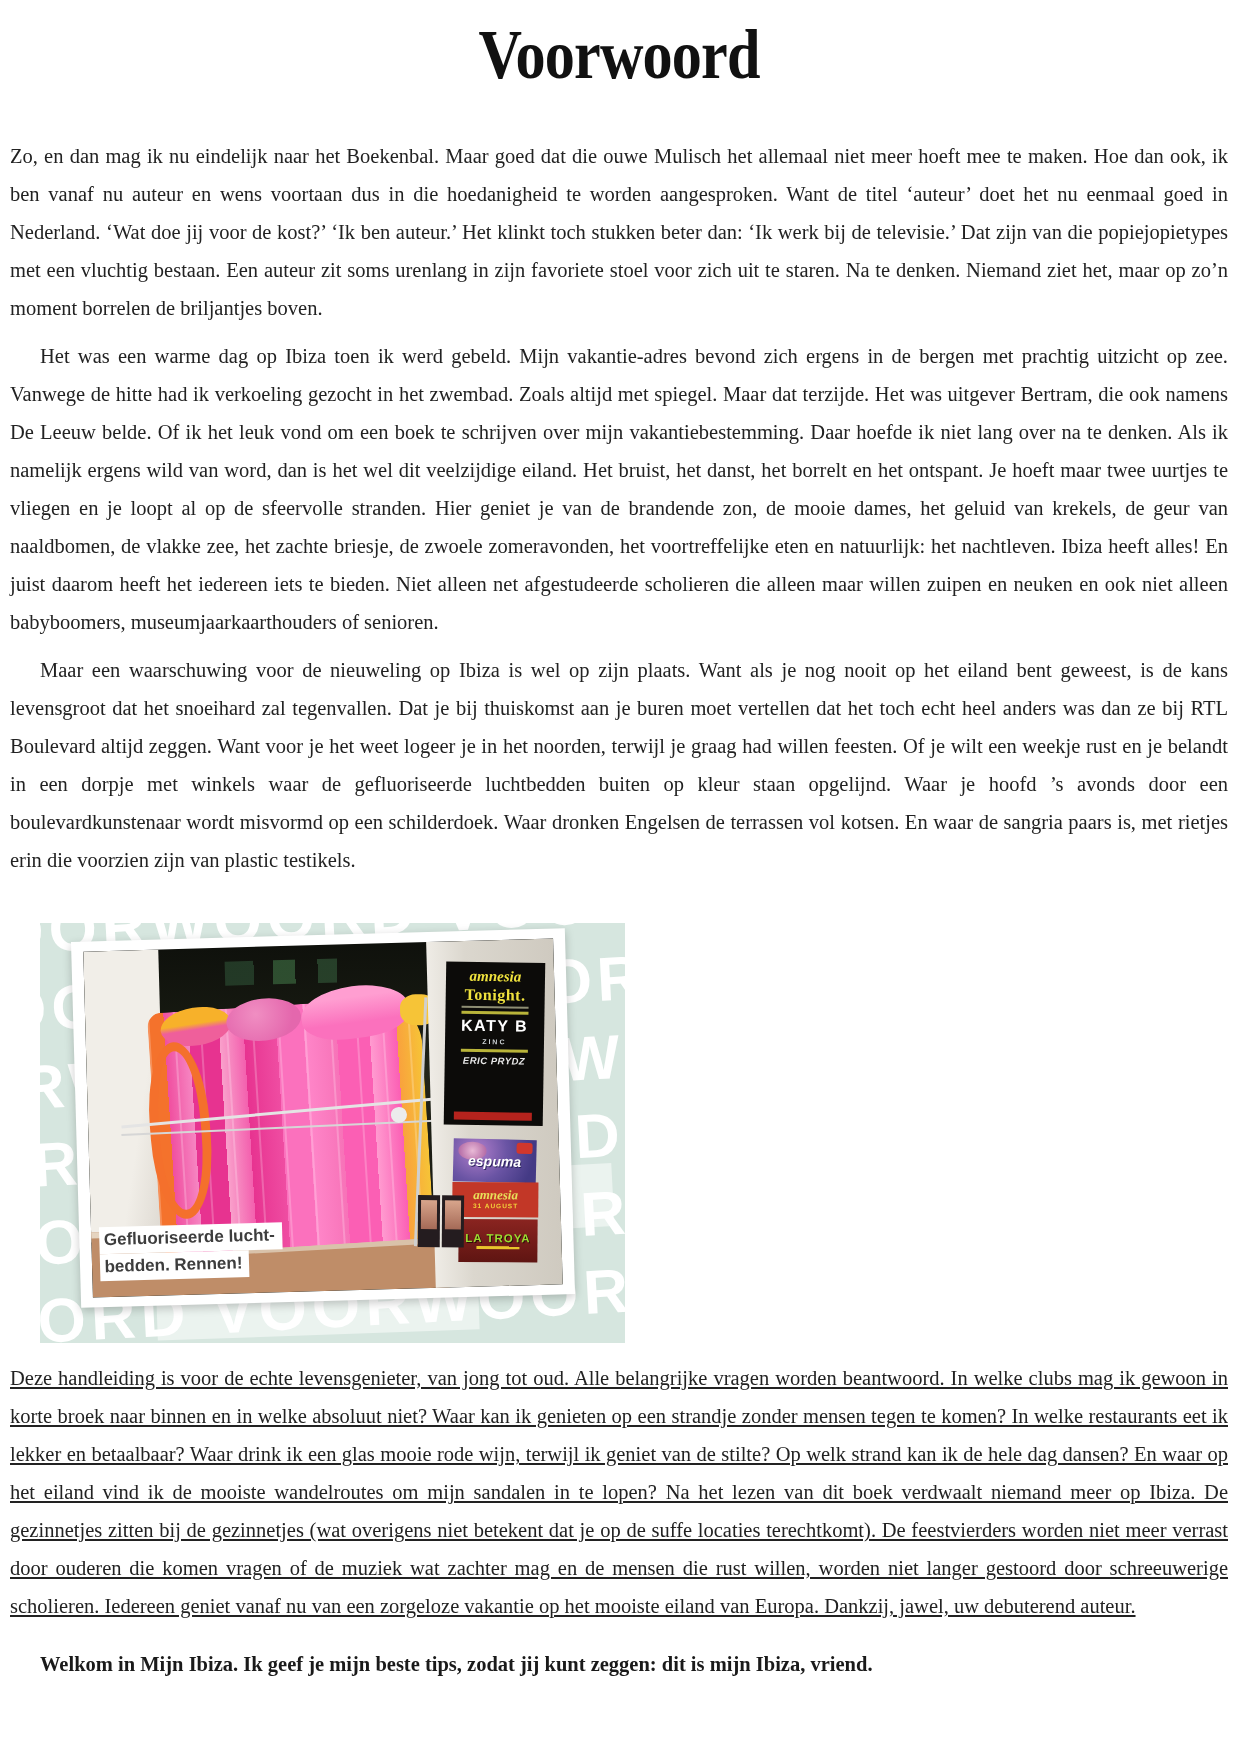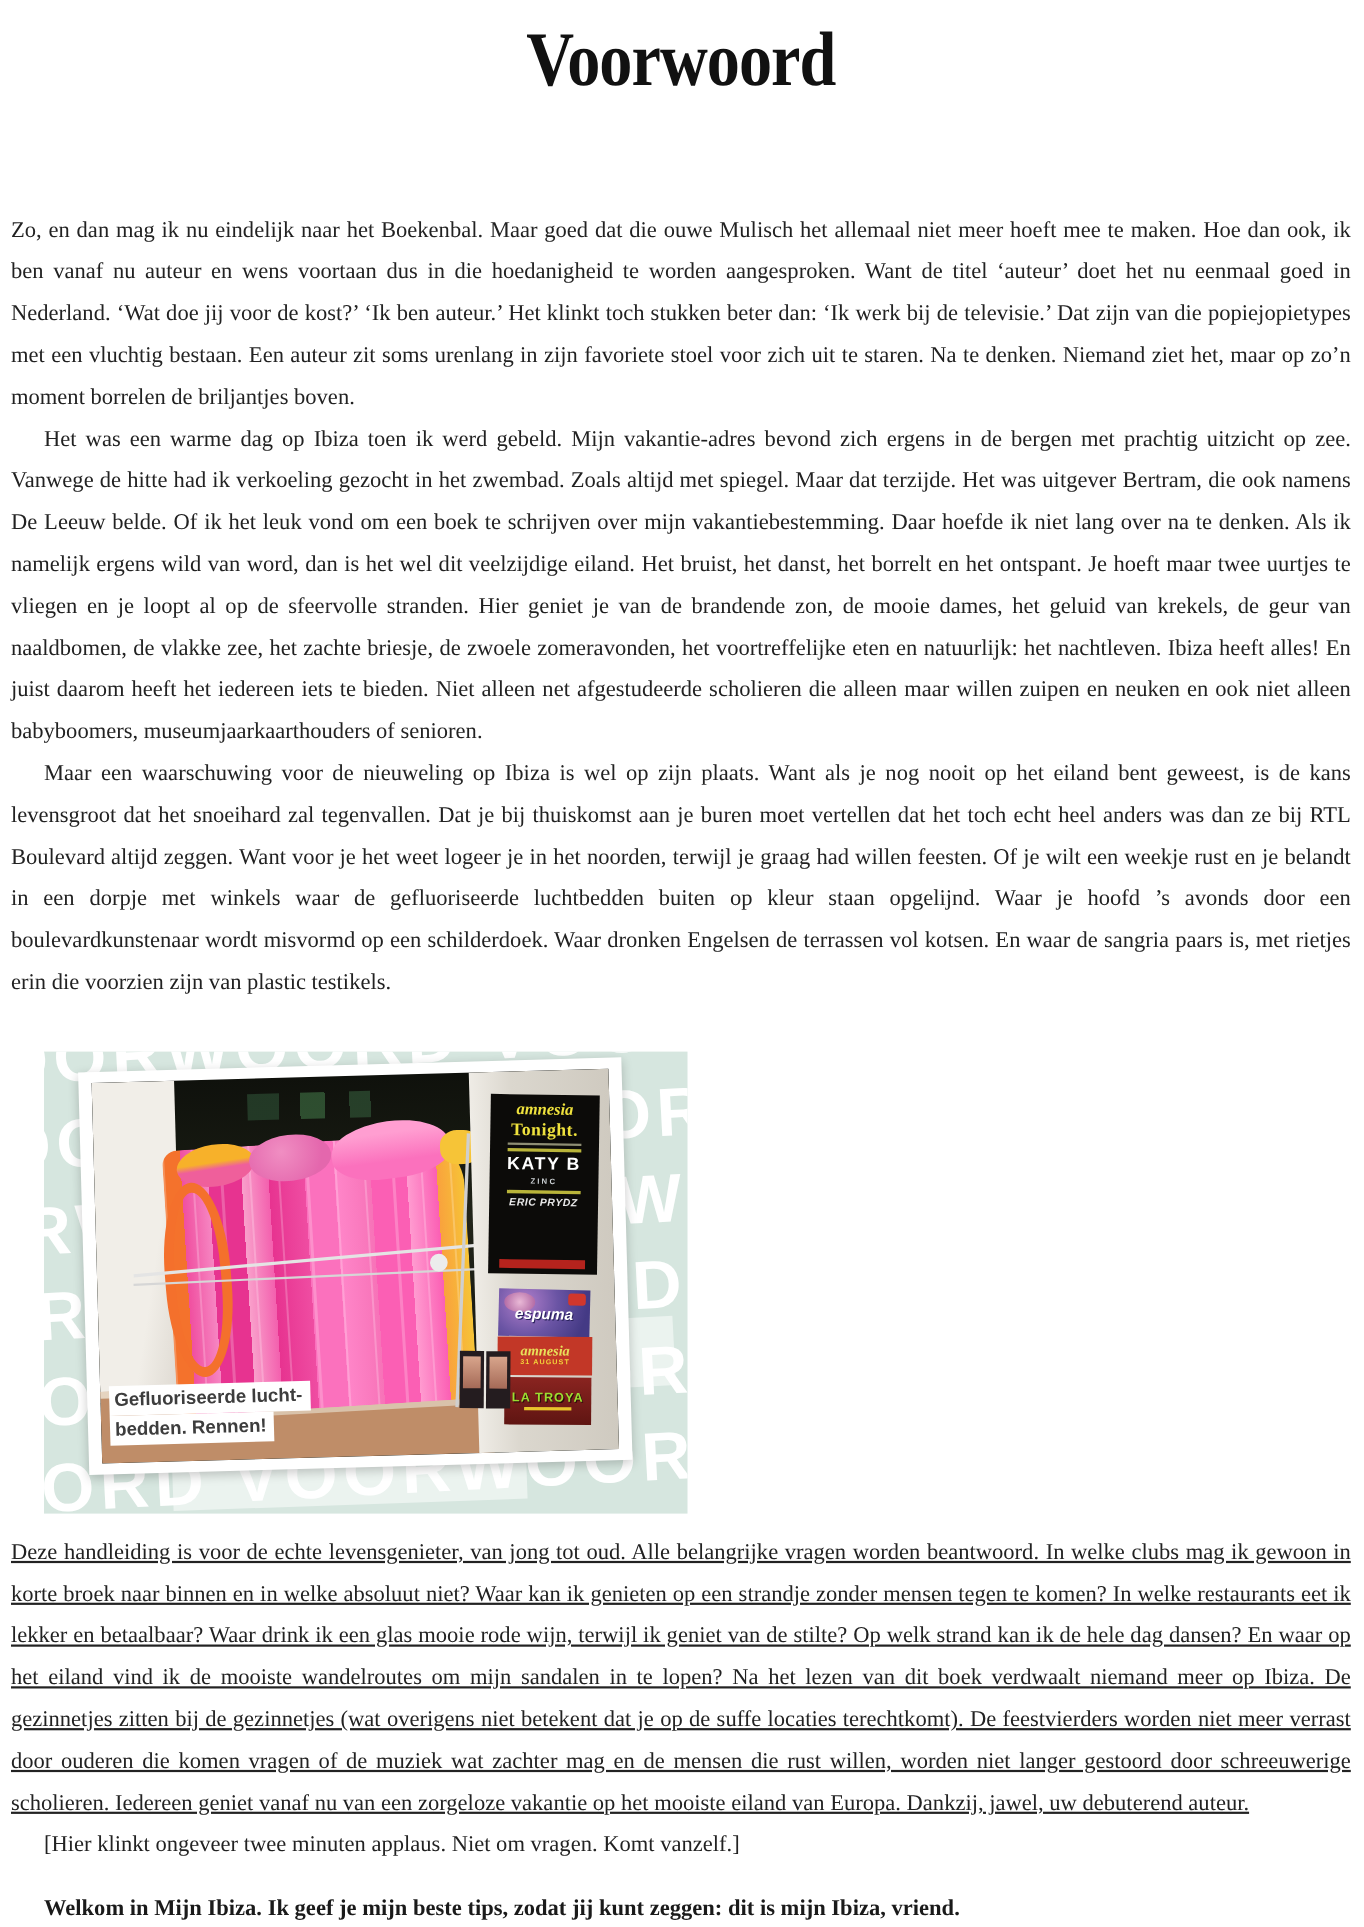--- a/index.html
+++ b/index.html
@@ -10,22 +10,22 @@
   }
   .page{position:relative;width:1240px;height:1752px;padding:0 12px 0 10px;box-sizing:border-box;}
   h1.doc-title{
     margin:14px 0 0 0;text-align:center;font-weight:700;
     font-size:70px;line-height:82px;letter-spacing:-1px;
     transform:scaleX(.86);transform-origin:center;color:#111;
   }
   p.body-par{
     margin:0;text-align:justify;font-size:20.5px;line-height:38px;color:#222;
   }
-  p.first-par{margin-top:94px;}
-  p.indent{text-indent:30px;}
+  p.first-par{margin-top:41px;}
+  p.indent{text-indent:30px;margin-top:10px;}
   p.after-figure{margin-top:14px;text-decoration:underline;}
   p.applause{margin:0;text-indent:30px;font-size:20.5px;line-height:38px;color:#222;}
   p.closing{margin-top:20px;text-indent:30px;font-weight:700;font-size:20.5px;line-height:38px;color:#1a1a1a;}
 
   
   .figure-block{
     position:relative;width:585px;height:420px;margin:44px 0 16px 30px;
     overflow:hidden;background:#d6e6df;
   }
   .wm{position:absolute;left:-50px;top:-46px;right:-50px;bottom:-46px;transform:rotate(-3deg);}
@@ -226,16 +226,15 @@
 
         <div class="photo-caption">
           <span class="caption-chip">Gefluoriseerde lucht-</span>
           <span class="caption-chip">bedden. Rennen!</span>
         </div>
       </div>
     </div>
   </div>
 
   <p class="body-par after-figure">Deze handleiding is voor de echte levensgenieter, van jong tot oud. Alle belangrijke vragen worden beantwoord. In welke clubs mag ik gewoon in korte broek naar binnen en in welke absoluut niet? Waar kan ik genieten op een strandje zonder mensen tegen te komen? In welke restaurants eet ik lekker en betaalbaar? Waar drink ik een glas mooie rode wijn, terwijl ik geniet van de stilte? Op welk strand kan ik de hele dag dansen? En waar op het eiland vind ik de mooiste wandelroutes om mijn sandalen in te lopen? Na het lezen van dit boek verdwaalt niemand meer op Ibiza. De gezinnetjes zitten bij de gezinnetjes (wat overigens niet betekent dat je op de suffe locaties terechtkomt). De feestvierders worden niet meer verrast door ouderen die komen vragen of de muziek wat zachter mag en de mensen die rust willen, worden niet langer gestoord door schreeuwerige scholieren. Iedereen geniet vanaf nu van een zorgeloze vakantie op het mooiste eiland van Europa. Dankzij, jawel, uw debuterend auteur.</p>
-  <p class="applause">[Hier klinkt ongeveer twee minuten applaus. Niet om vragen. Komt vanzelf.]</p>
   <p class="closing">Welkom in Mijn Ibiza. Ik geef je mijn beste tips, zodat jij kunt zeggen: dit is mijn Ibiza, vriend.</p>
 
 </div>
 
 </body></html>

